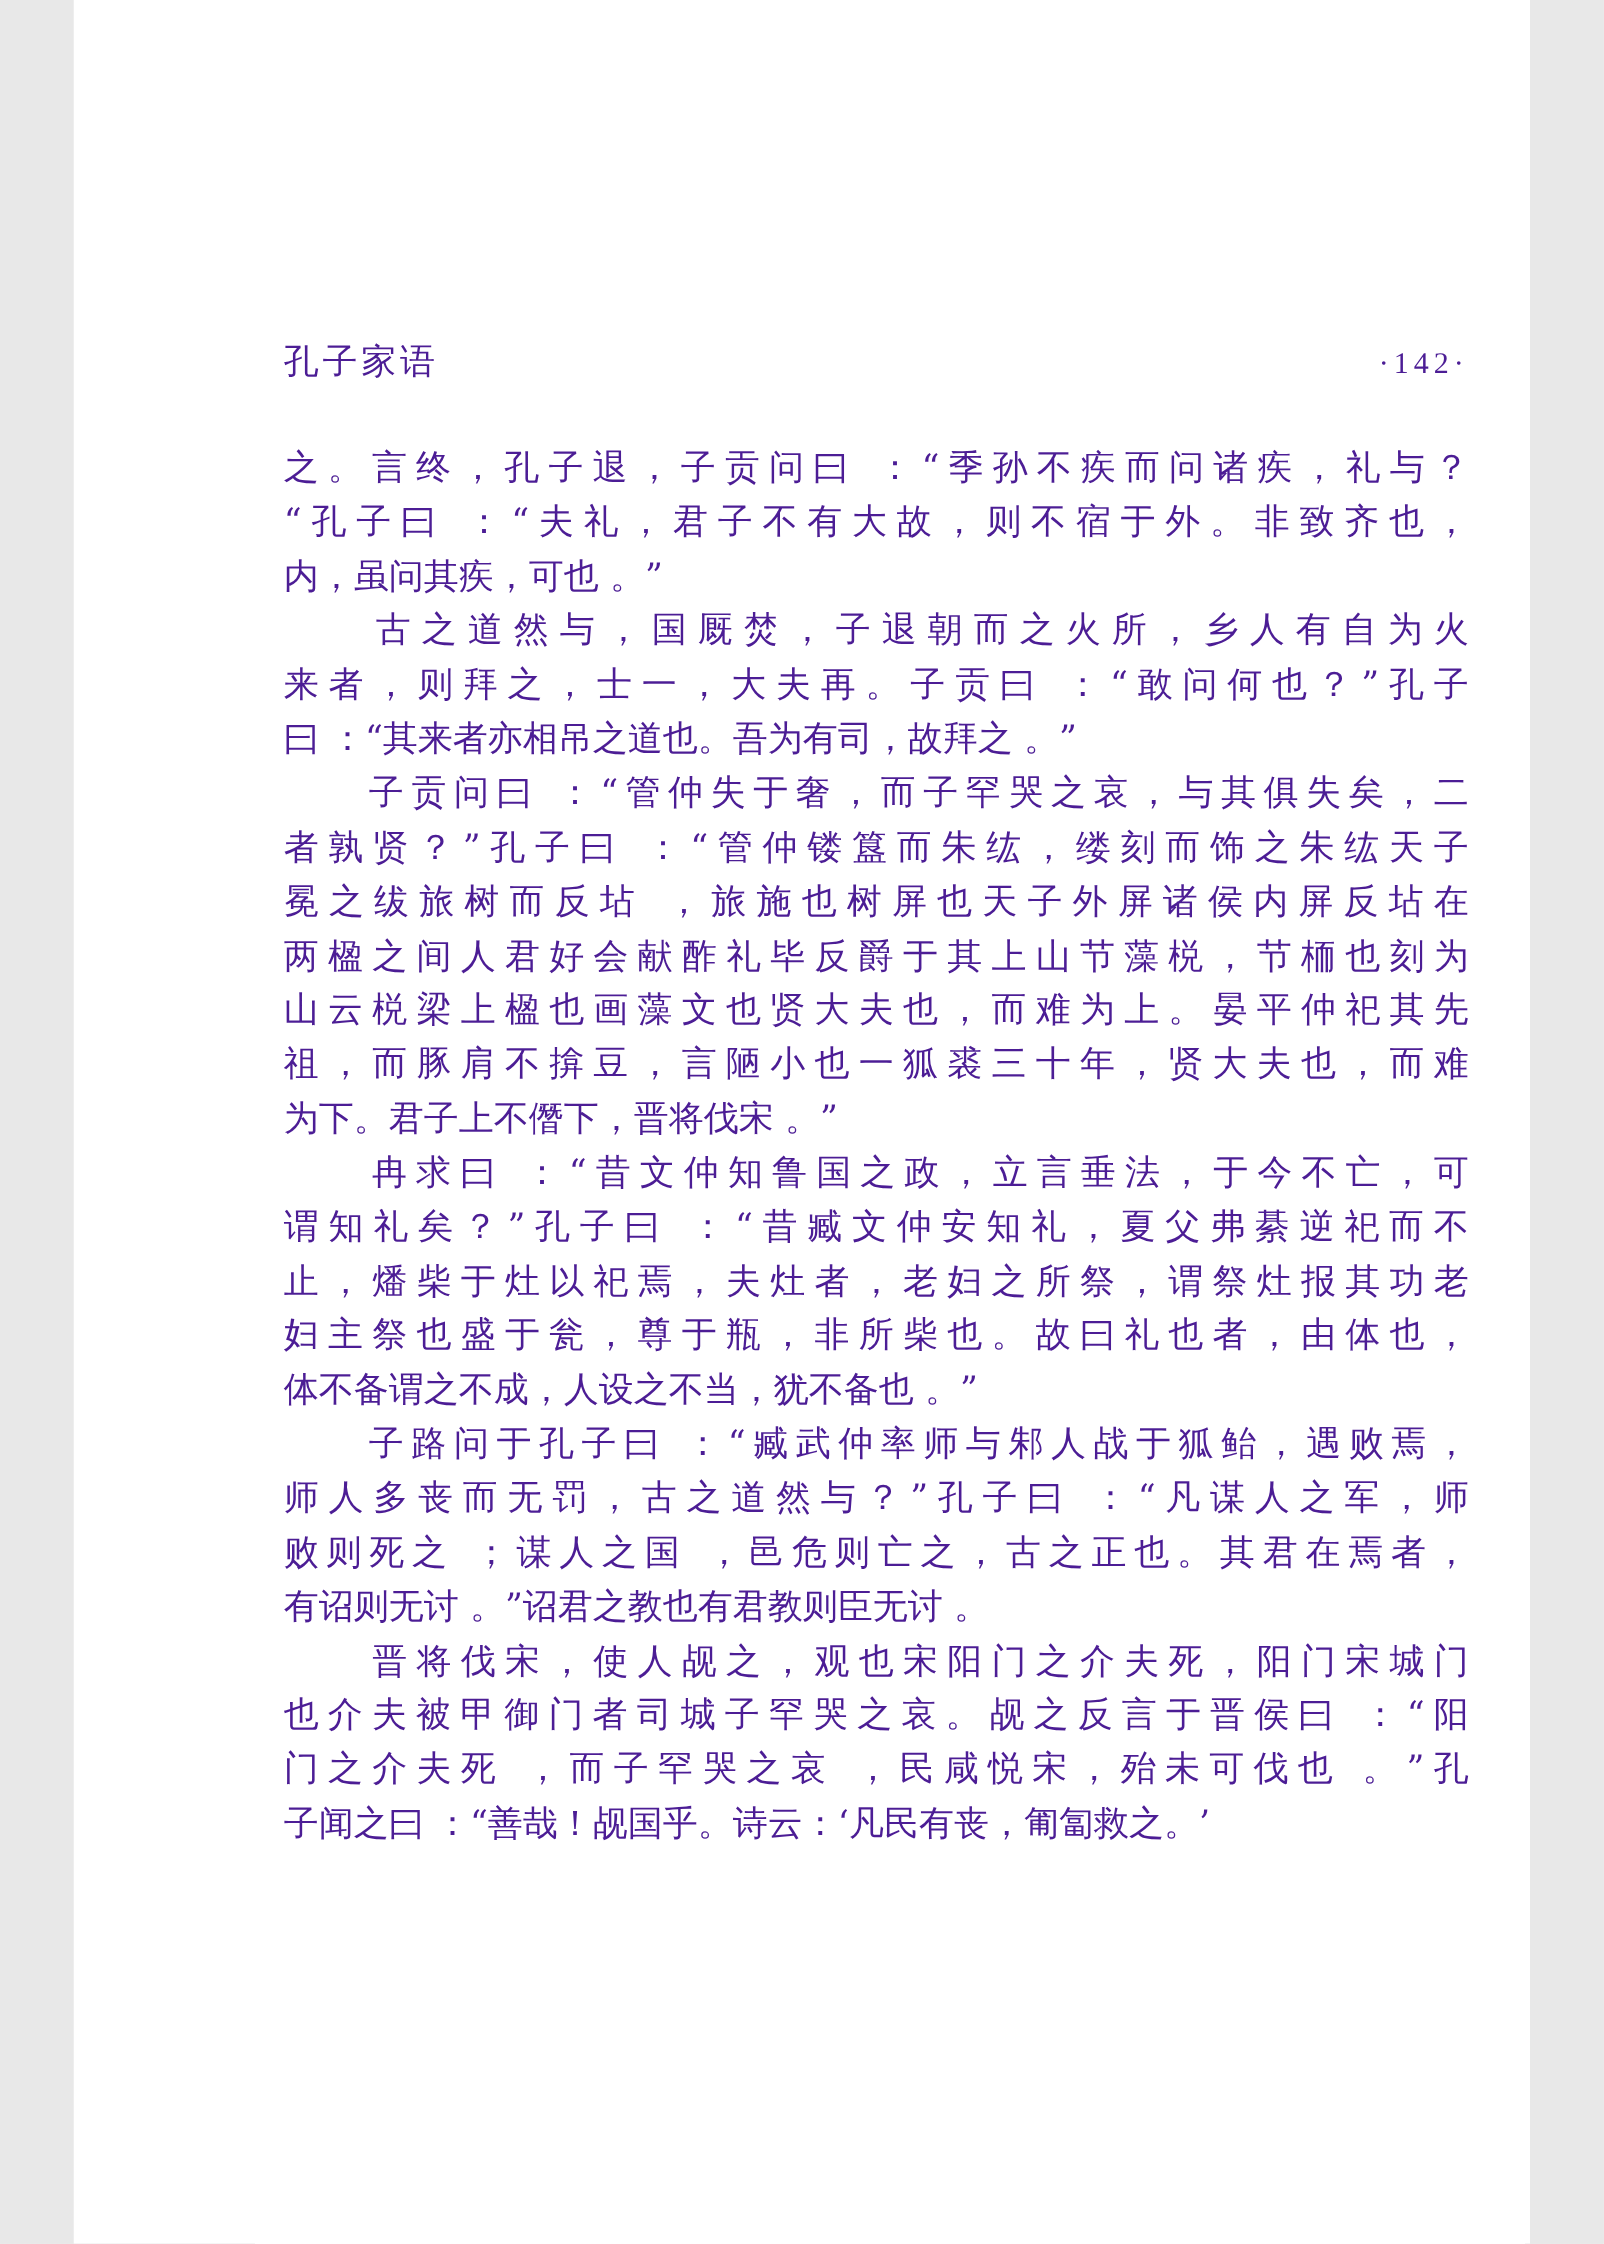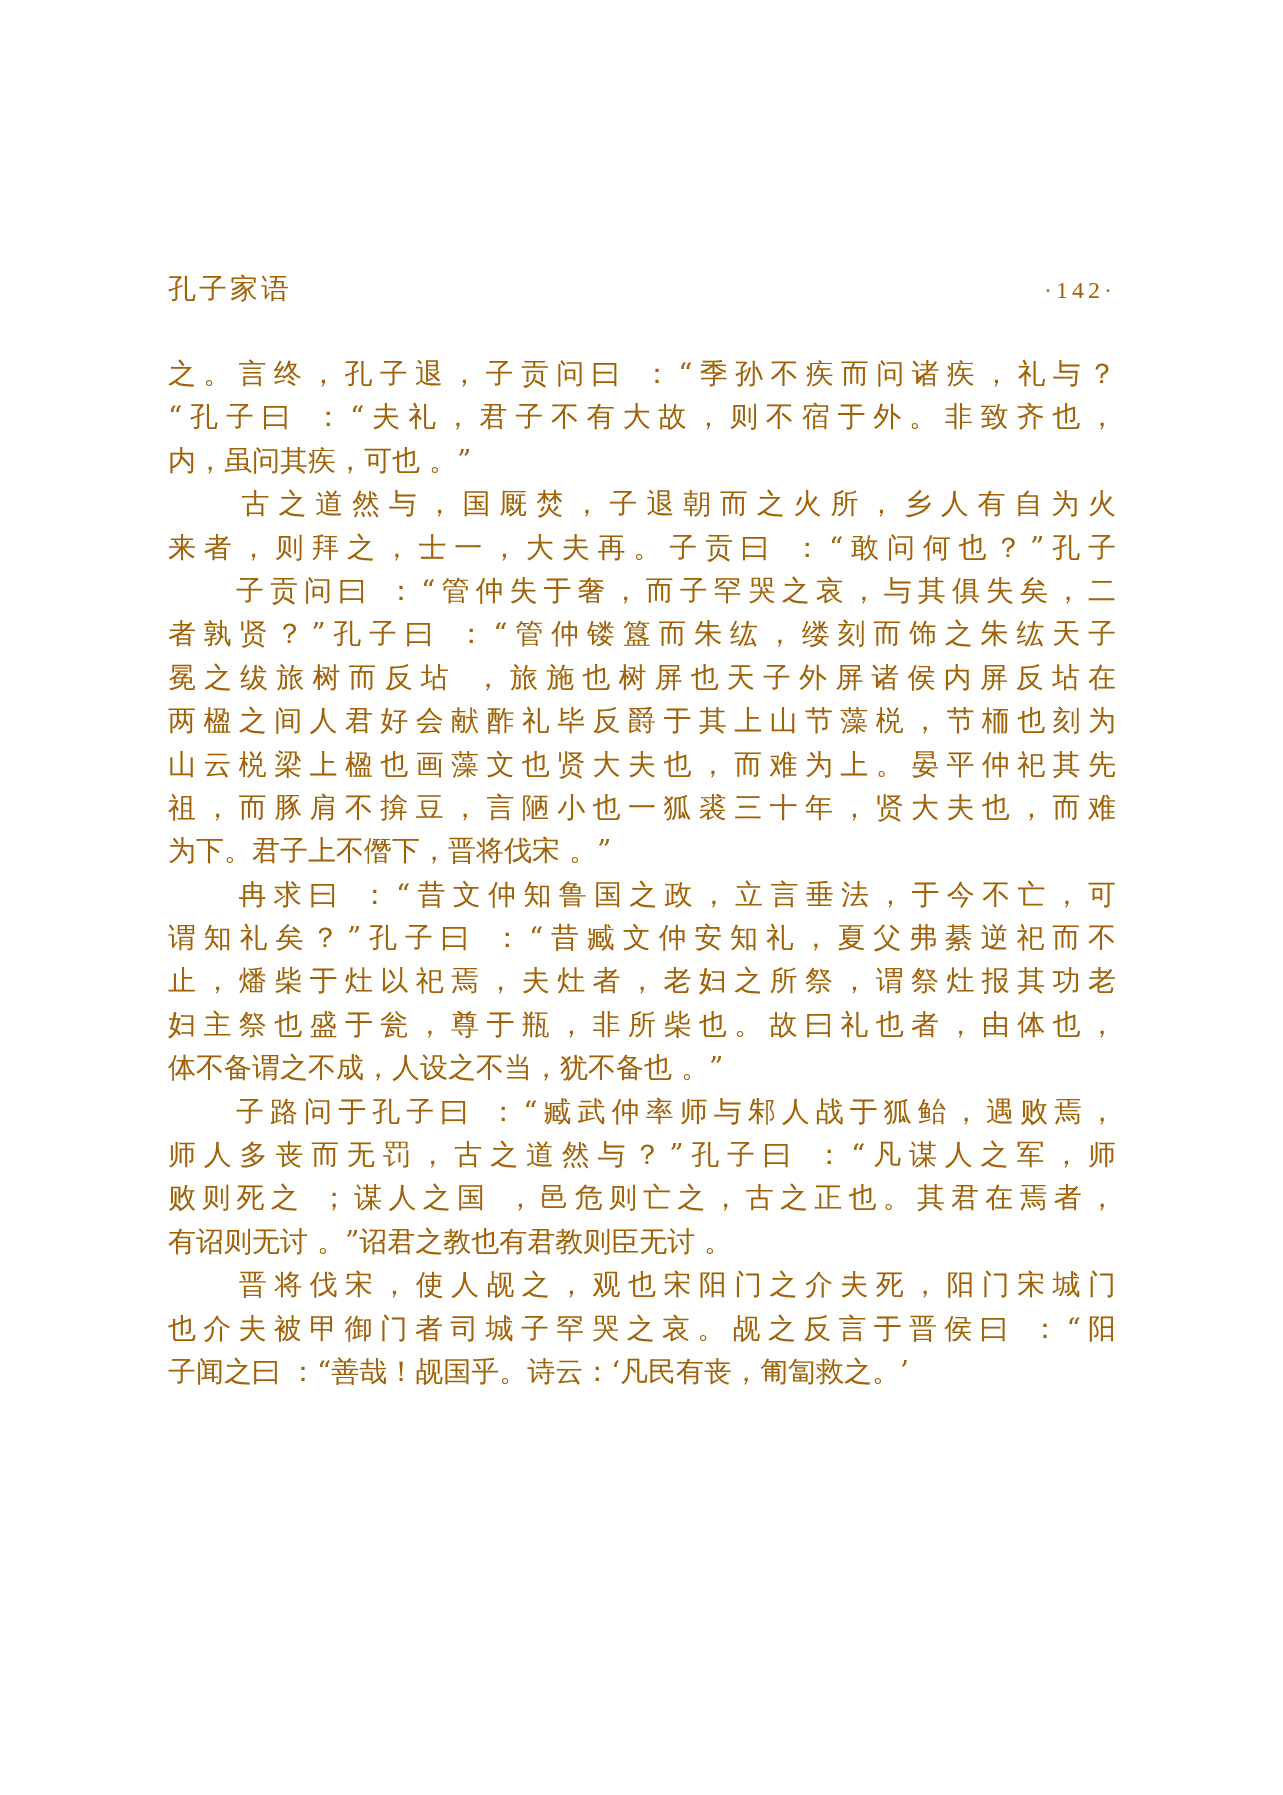--- a/index.html
+++ b/index.html
@@ -1,22 +1,22 @@
 <!DOCTYPE html>
 <html lang="zh"><head>
 <meta charset="utf-8">
 <style>
   html, body { margin: 0; padding: 0; background: #e8e8e8; }
   .page {
     position: relative;
-    width: 1283px;
+    width: 1165px;
     height: 1795px;
     margin: 0 auto;
     background: #ffffff;
-    color: #a16207;
+    color: #4c1d95;
     font-family: "DejaVu Serif", "Liberation Serif", serif;
     overflow: hidden;
   }
   .running-header {
     position: absolute;
     left: 168px;
     top: 270px;
     width: 948px;
     display: flex;
     justify-content: space-between;
@@ -58,34 +58,36 @@
     <span class="book-title">孔子家语</span>
     <span class="page-number">·142·</span>
   </div>
 
   <div class="body-text">
     <div class="line">之。言终，孔子退，子贡问曰 ：“季孙不疾而问诸疾，礼与？</div>
     <div class="line">“孔子曰 ：“夫礼，君子不有大故，则不宿于外。非致齐也，</div>
     <div class="line line-end">内，虽问其疾，可也 。”</div>
     <div class="line">　　古之道然与，国厩焚，子退朝而之火所，乡人有自为火</div>
     <div class="line">来者，则拜之，士一，大夫再。子贡曰 ：“敢问何也？”孔子</div>
+    <div class="line line-end">曰 ：“其来者亦相吊之道也。吾为有司，故拜之 。”</div>
     <div class="line">　　子贡问曰 ：“管仲失于奢，而子罕哭之哀，与其俱失矣，二</div>
     <div class="line">者孰贤？”孔子曰 ：“管仲镂簋而朱纮，缕刻而饰之朱纮天子</div>
     <div class="line">冕之绂旅树而反坫 ，旅施也树屏也天子外屏诸侯内屏反坫在</div>
     <div class="line">两楹之间人君好会献酢礼毕反爵于其上山节藻棁，节栭也刻为</div>
     <div class="line">山云棁梁上楹也画藻文也贤大夫也，而难为上。晏平仲祀其先</div>
     <div class="line">祖，而豚肩不揜豆，言陋小也一狐裘三十年，贤大夫也，而难</div>
     <div class="line line-end">为下。君子上不僭下，晋将伐宋 。”</div>
     <div class="line">　　冉求曰 ：“昔文仲知鲁国之政，立言垂法，于今不亡，可</div>
     <div class="line">谓知礼矣？”孔子曰 ：“昔臧文仲安知礼，夏父弗綦逆祀而不</div>
     <div class="line">止，燔柴于灶以祀焉，夫灶者，老妇之所祭，谓祭灶报其功老</div>
     <div class="line">妇主祭也盛于瓮，尊于瓶，非所柴也。故曰礼也者，由体也，</div>
     <div class="line line-end">体不备谓之不成，人设之不当，犹不备也 。”</div>
     <div class="line">　　子路问于孔子曰 ：“臧武仲率师与邾人战于狐鲐，遇败焉，</div>
     <div class="line">师人多丧而无罚，古之道然与？”孔子曰 ：“凡谋人之军，师</div>
     <div class="line">败则死之 ；谋人之国 ，邑危则亡之，古之正也。其君在焉者，</div>
     <div class="line line-end">有诏则无讨 。”诏君之教也有君教则臣无讨 。</div>
     <div class="line">　　晋将伐宋，使人觇之，观也宋阳门之介夫死，阳门宋城门</div>
     <div class="line">也介夫被甲御门者司城子罕哭之哀。觇之反言于晋侯曰 ：“阳</div>
+    <div class="line">门之介夫死 ，而子罕哭之哀 ，民咸悦宋，殆未可伐也 。”孔</div>
     <div class="line line-end">子闻之曰 ：“善哉！觇国乎。诗云：‘凡民有丧，匍匐救之。’</div>
   </div>
 
 </div>
 
 </body></html>

